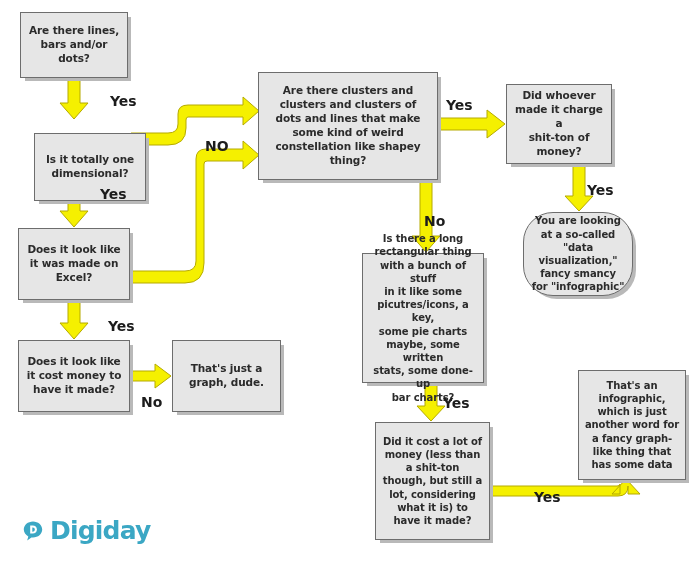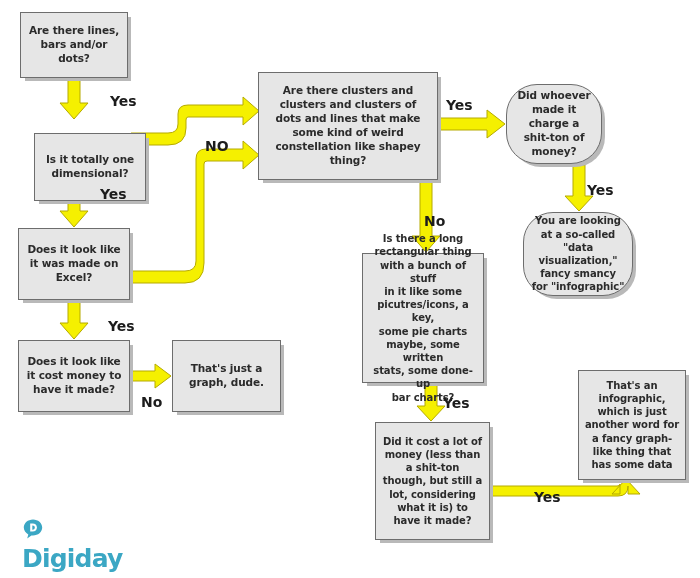--- a/index.html
+++ b/index.html
@@ -51,23 +51,22 @@
     font-weight: bold;
     font-size: 14px;
     white-space: nowrap;
     letter-spacing: 0px;
   }
   #brand {
     position: absolute;
     left: 22px;
     top: 518px;
     display: flex;
-    align-items: flex-start;
+    align-items: center;
     gap: 6px;
-    flex-direction: column;
   }
   #brand-mark {
     display: block;
   }
   #brand-word {
     font-family: "DejaVu Sans", "Liberation Sans", sans-serif;
     font-size: 25px;
     font-weight: bold;
     color: #3ba7c4;
     letter-spacing: -0.8px;
@@ -194,21 +193,21 @@
 
   <div class="node" style="left:258px; top:72px; width:180px; height:108px;">
     <span>Are there clusters and
 clusters and clusters of
 dots and lines that make
 some kind of weird
 constellation like shapey
 thing?</span>
   </div>
 
-  <div class="node" style="left:506px; top:84px; width:96px; height:80px;border-radius:31px;">
+  <div class="node" style="left:506px; top:84px; width:106px; height:80px;">
     <span>Did whoever
 made it charge a
 shit-ton of
 money?</span>
   </div>
 
   <div class="node" style="left:523px; top:212px; width:110px; height:84px; font-size:10px;border-radius:30px;">
     <span>You are looking
 at a so-called
 "data

